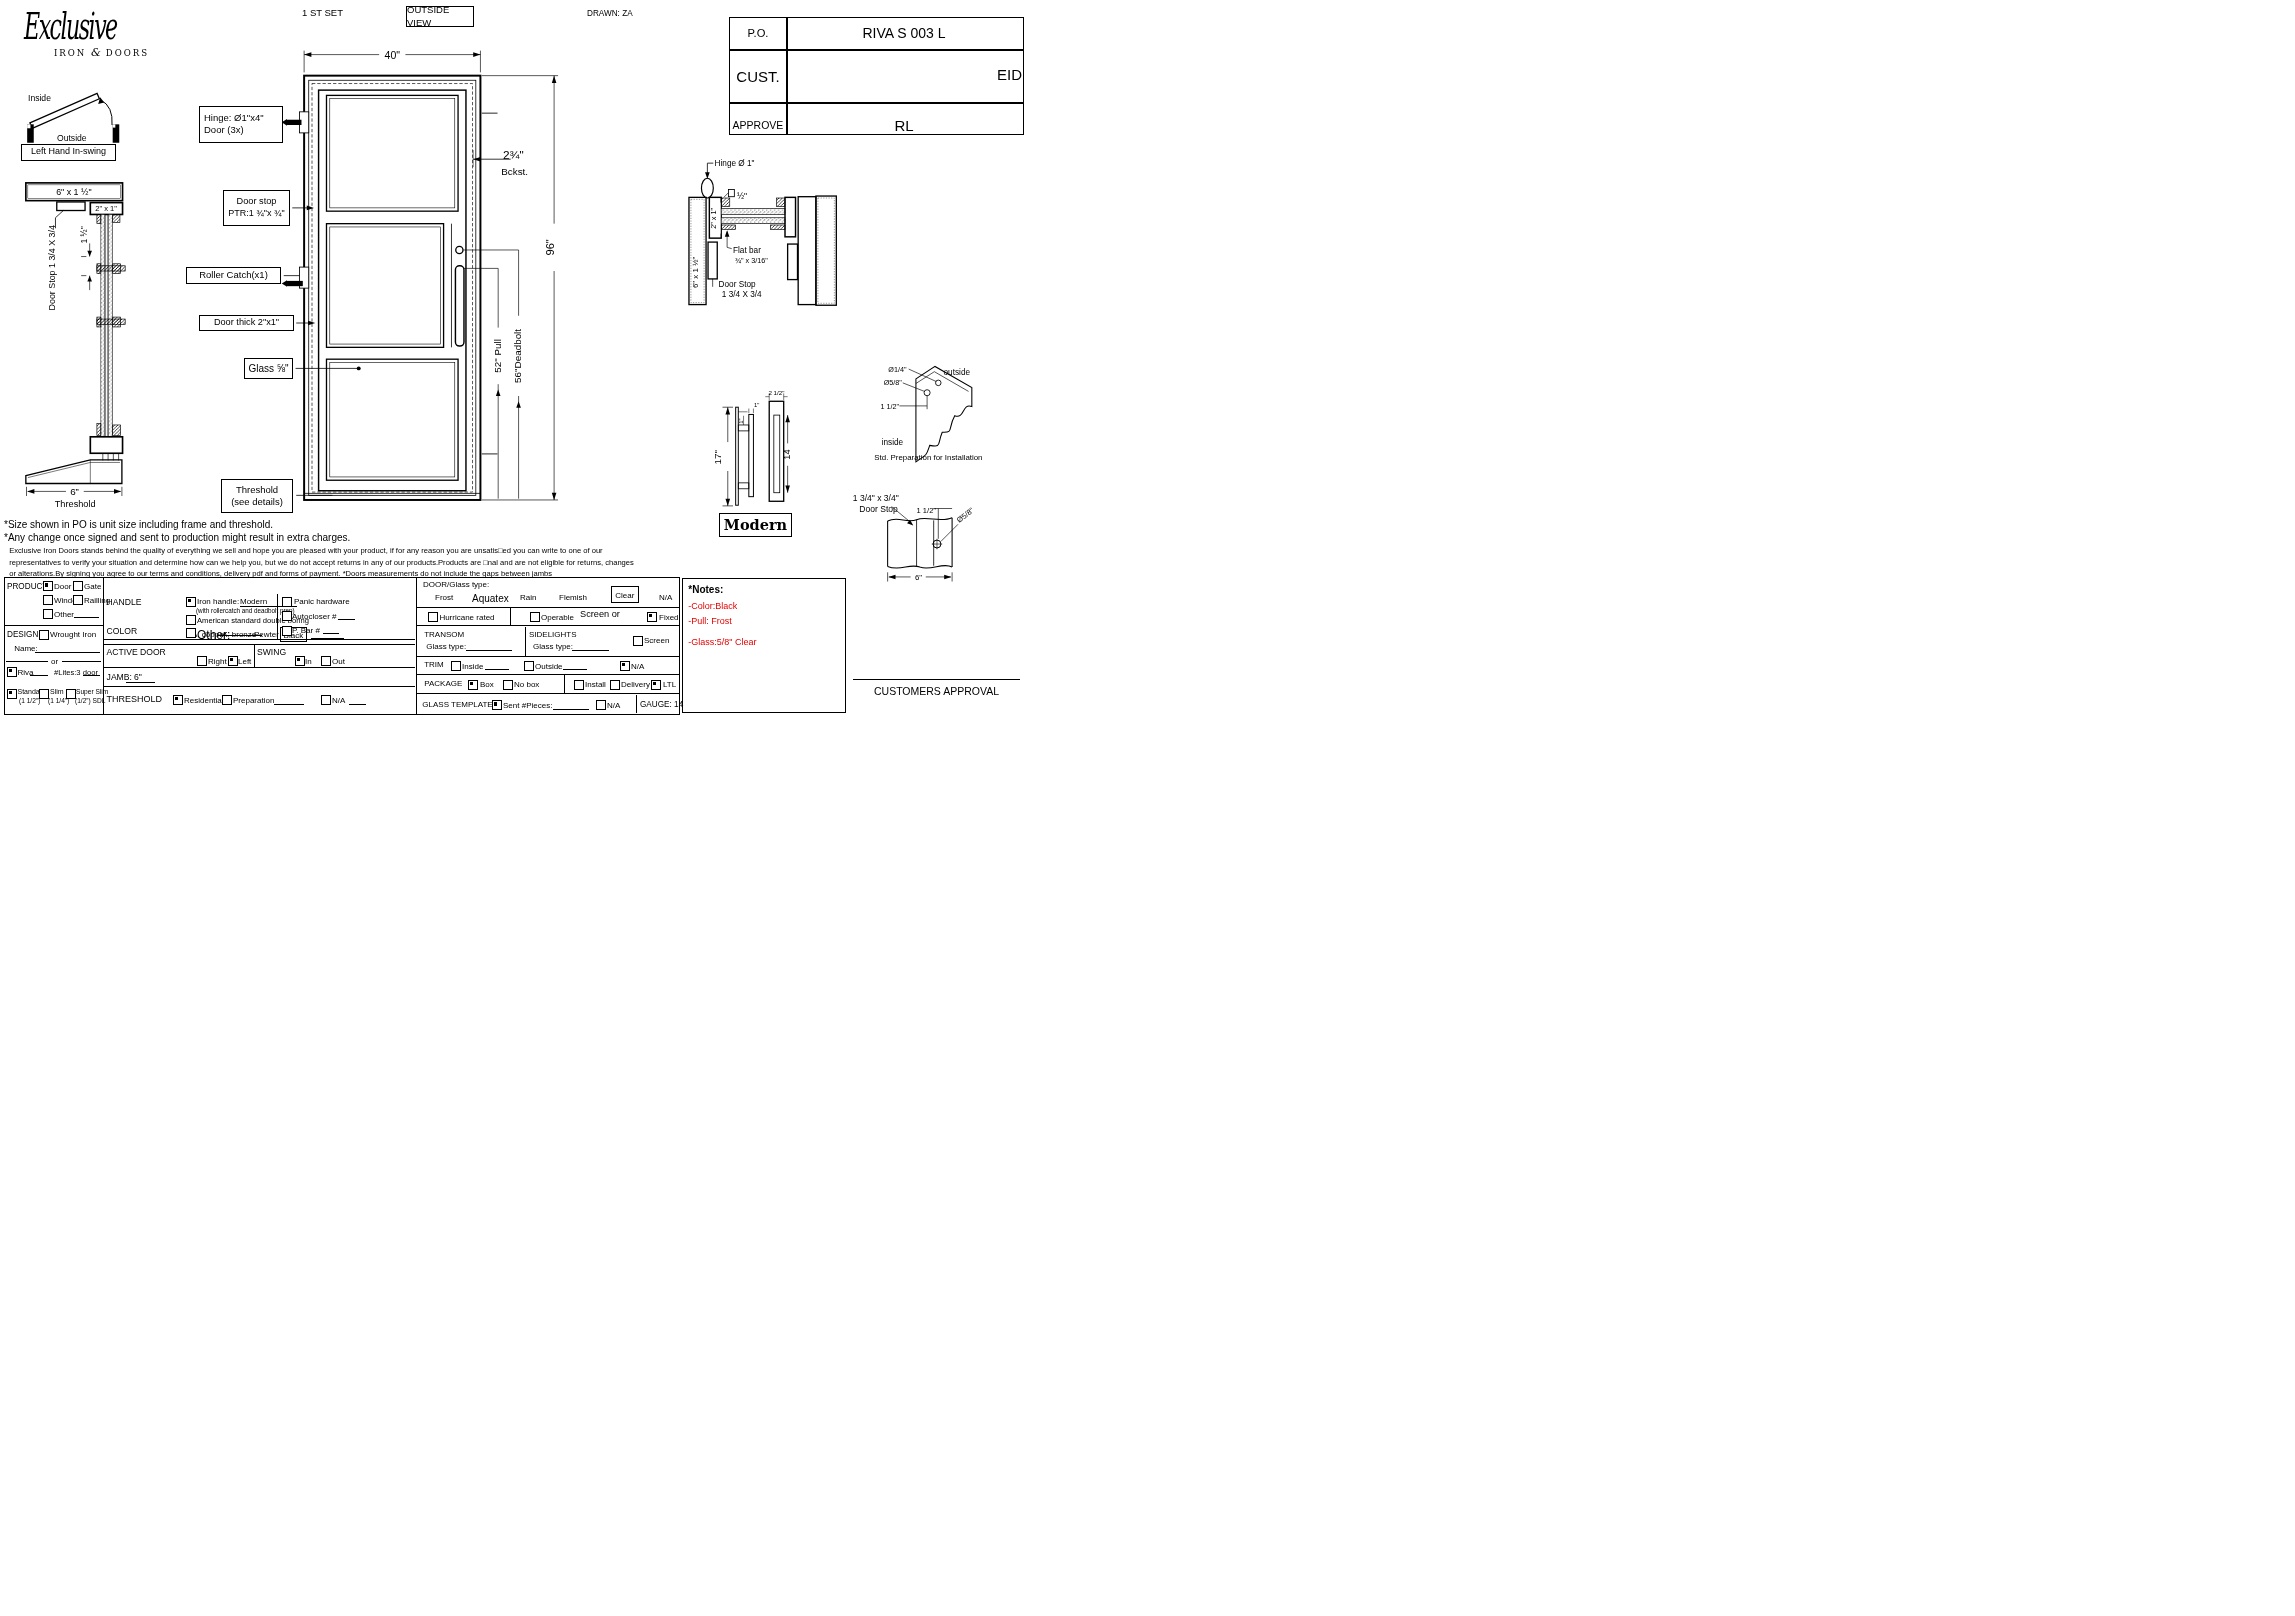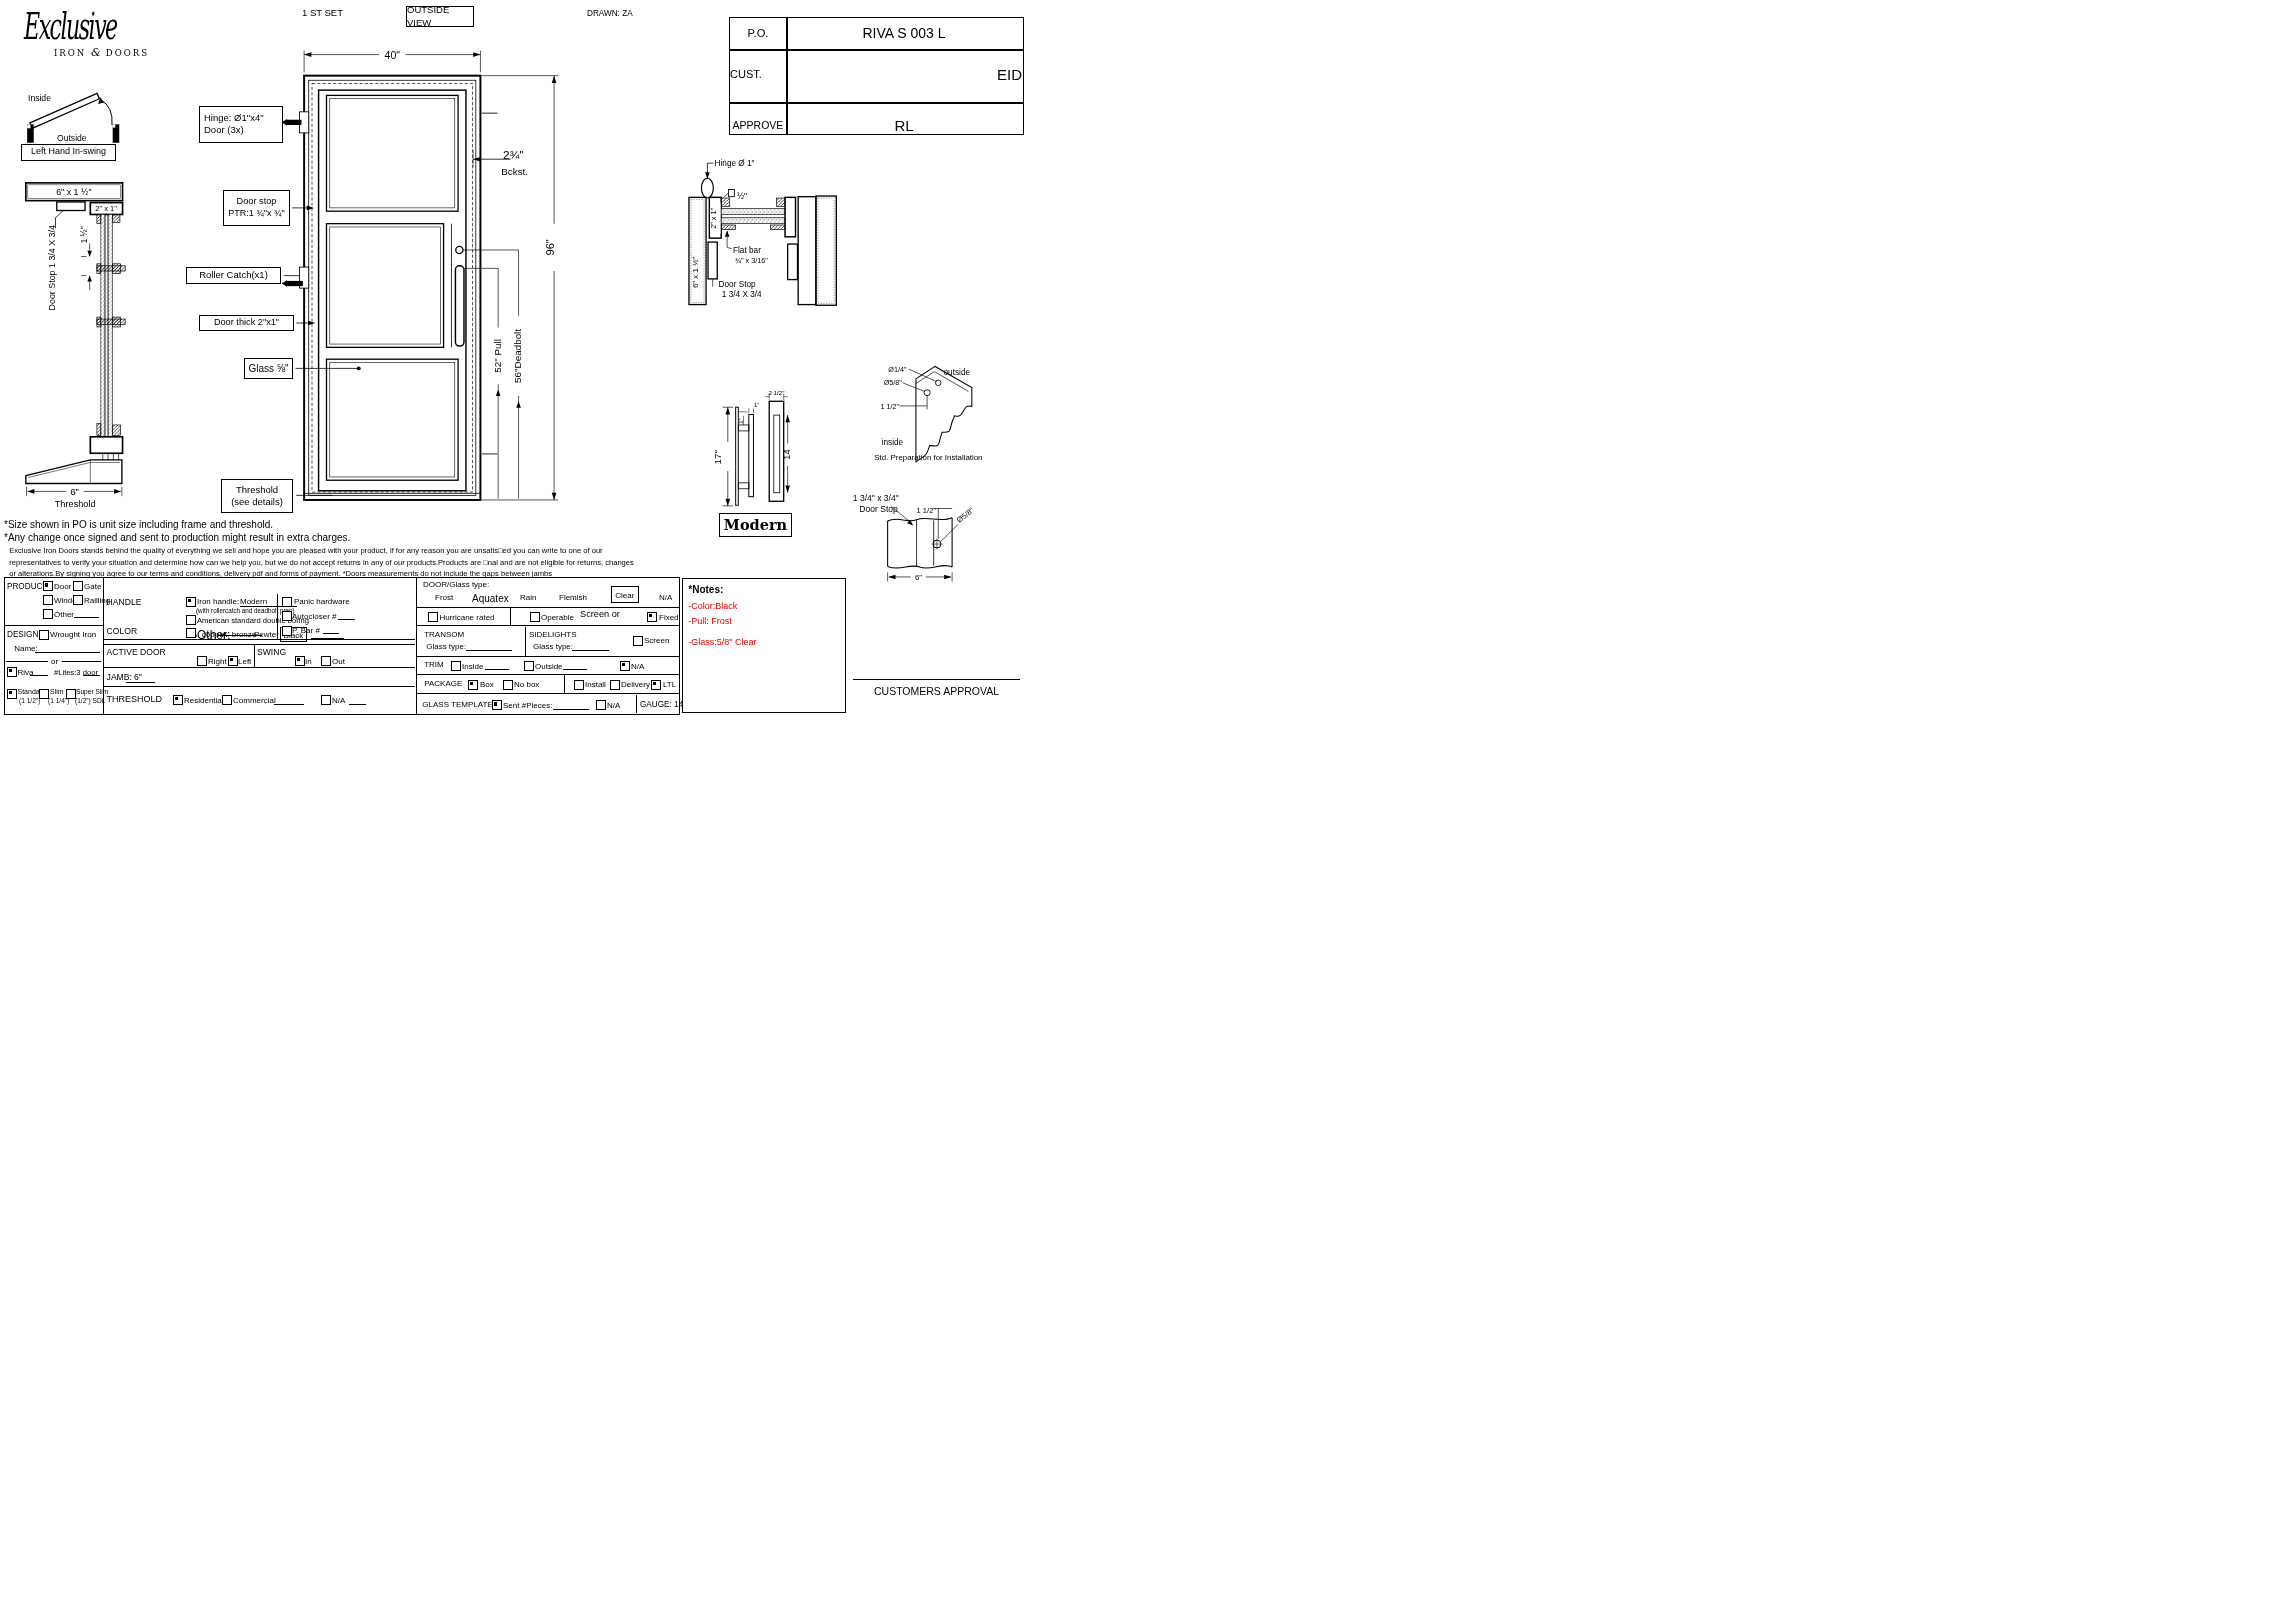--- a/index.html
+++ b/index.html
@@ -312,21 +312,21 @@
     <span style="font-size:9.5px">OUTSIDE VIEW</span>
   </div>
   <div class="lbl" style="left:587px;top:8.6px;font-size:8.2px;z-index:2">DRAWN: ZA</div>
 
   <div class="abs" style="left:729px;top:17px;width:293px;height:116px;border:1.6px solid #000;z-index:2">
     <div class="abs" style="left:56px;top:0;width:1.6px;height:100%;background:#000"></div>
     <div class="abs" style="left:0;top:31px;width:100%;height:1.6px;background:#000"></div>
     <div class="abs" style="left:0;top:84px;width:100%;height:1.6px;background:#000"></div>
     <div class="lbl" style="left:0;top:9.2px;width:56px;text-align:center;font-size:11.2px">P.O.</div>
     <div class="lbl" style="left:56px;top:7.2px;width:236px;text-align:center;font-size:14px">RIVA S 003 L</div>
-    <div class="lbl" style="left:0;top:50px;width:56px;font-size:11px">CUST.</div>
+    <div class="lbl" style="left:0;top:50px;width:56px;text-align:center;font-size:15px">CUST.</div>
     <div class="lbl" style="left:56px;top:48px;width:236px;text-align:right;font-size:15px">EID</div>
     <div class="lbl" style="left:0;top:101px;width:56px;text-align:center;font-size:10.5px">APPROVE</div>
     <div class="lbl" style="left:56px;top:99px;width:236px;text-align:center;font-size:15px">RL</div>
   </div>
 
   <div class="lbl" style="left:28px;top:93px;font-size:8.6px;z-index:2">Inside</div>
   <div class="lbl" style="left:57px;top:133px;font-size:8.6px;z-index:2">Outside</div>
   <div class="callout" style="left:21px;top:144px;width:93px;height:14.5px;border-width:1.3px;align-items:center;justify-content:center">
     <span style="font-size:9px">Left Hand In-swing</span>
   </div>
@@ -459,21 +459,21 @@
       <div class="lbl" style="left:2.6px;top:2.6px;font-size:8.6px">JAMB:</div>
       <div class="lbl" style="left:30px;top:2.6px;font-size:8.6px">6"</div>
       <span class="blank" style="left:22.4px;top:13px;width:29px"></span>
     </div>
 
     <div class="cell" style="left:99px;top:109px;width:311px;height:26px">
       <div class="lbl" style="left:2.6px;top:7.2px;font-size:9px">THRESHOLD</div>
       <span class="cb checked" style="left:69px;top:8px"></span>
       <div class="lbl" style="left:80px;top:8.6px;font-size:8px">Residential</div>
       <span class="cb" style="left:118px;top:8px"></span>
-      <div class="lbl" style="left:129px;top:8.6px;font-size:8px">Commercial</div>
+      <div class="lbl" style="left:129px;top:8.6px;font-size:8px">Preparation</div>
       <span class="blank" style="left:170px;top:16.5px;width:30px"></span>
       <span class="cb" style="left:217px;top:8px"></span>
       <div class="lbl" style="left:228px;top:8.6px;font-size:8px">N/A</div>
       <span class="blank" style="left:245px;top:16.5px;width:17px"></span>
     </div>
 
     <div class="cell" style="left:412px;top:0;width:262px;height:29px;border-bottom:1.3px solid #000">
       <div class="lbl" style="left:6px;top:2px;font-size:8px">DOOR/Glass type:</div>
       <div class="lbl" style="left:18px;top:14.5px;font-size:8px">Frost</div>
       <div class="lbl" style="left:55px;top:14.5px;font-size:10px">Aquatex</div>

